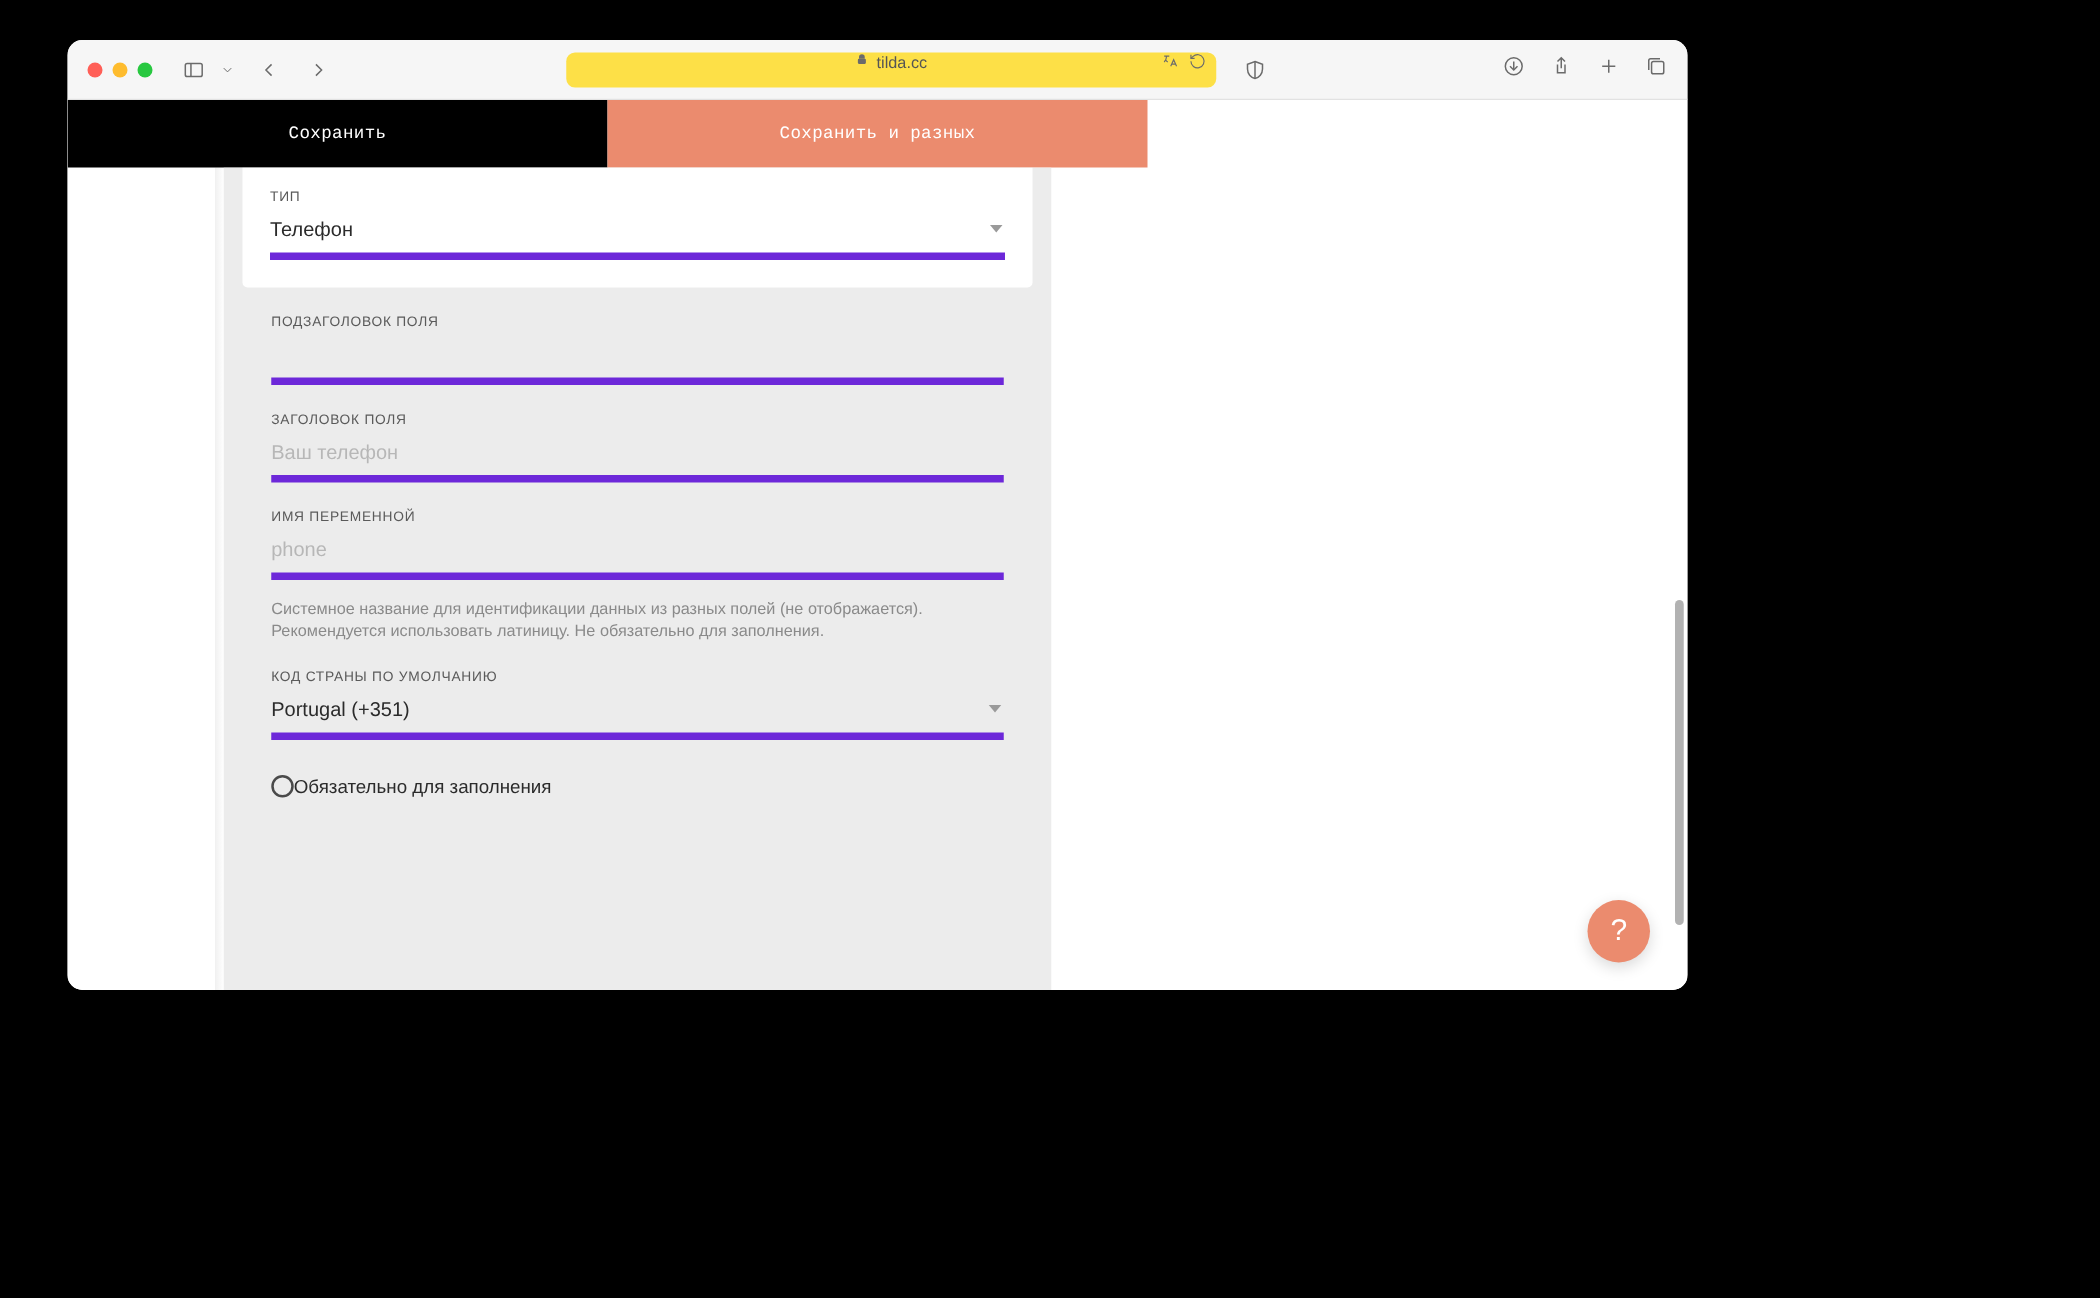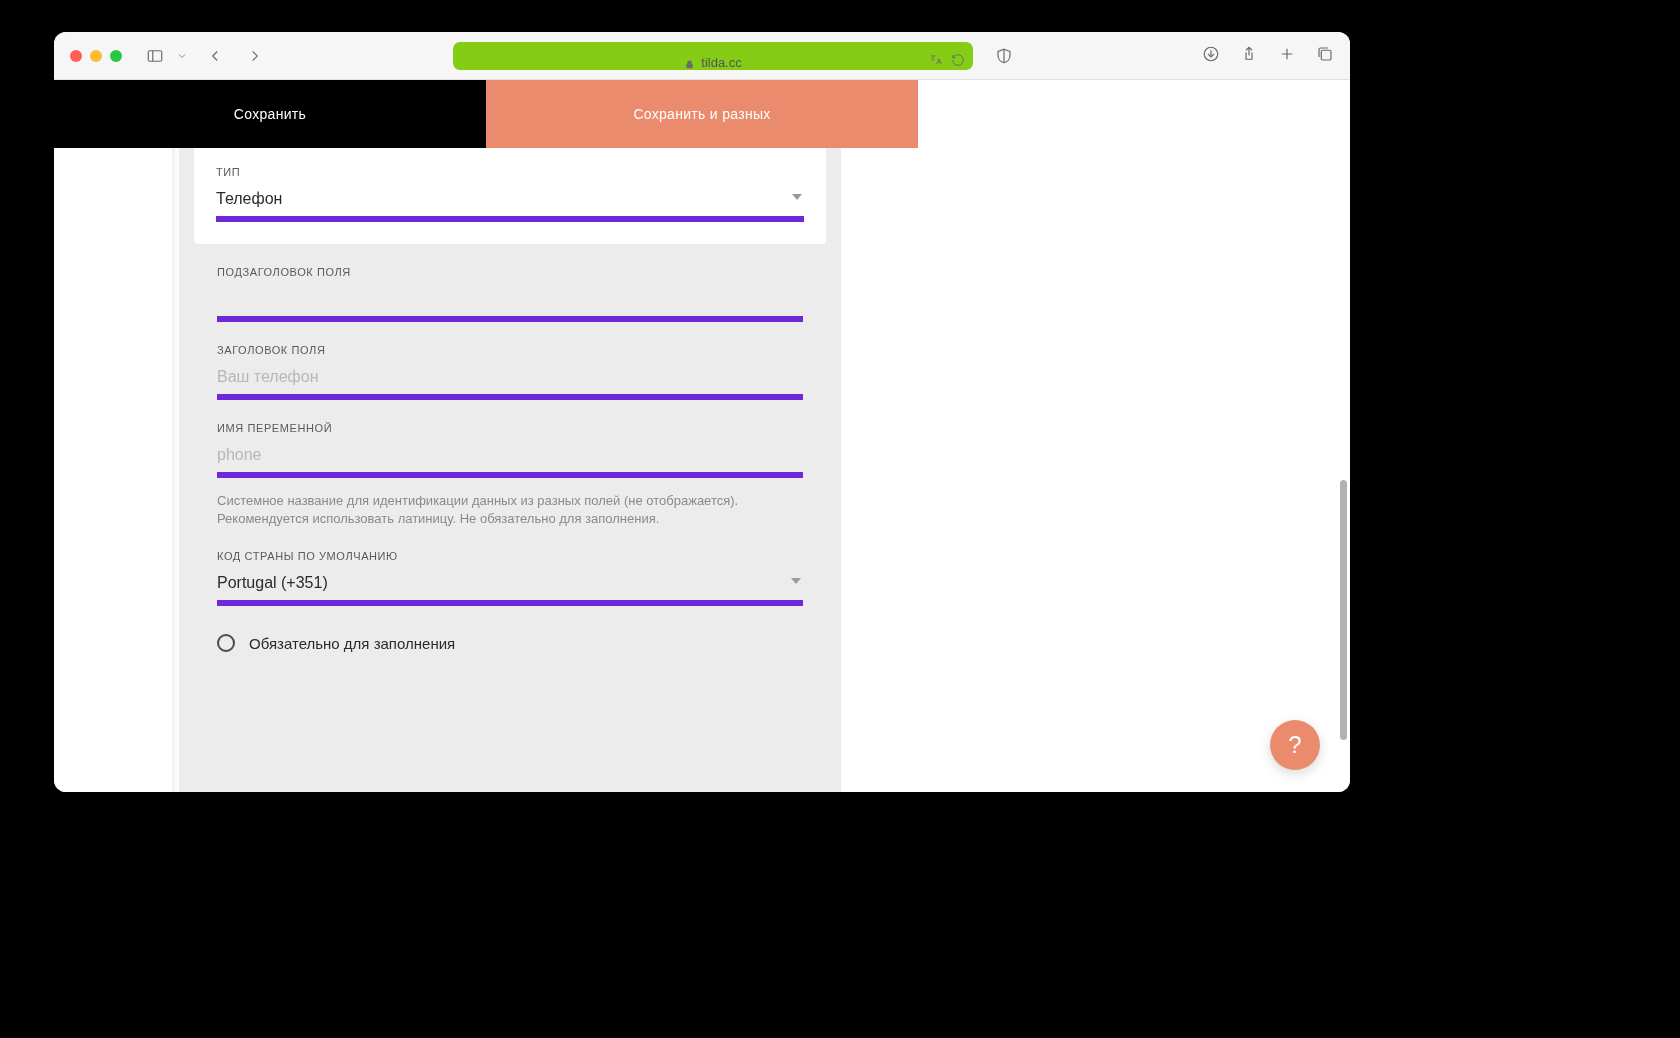--- a/index.html
+++ b/index.html
@@ -50,24 +50,24 @@
       align-items: center;
       justify-content: center;
       color: #666;
       font-size: 15px;
     }
     .toolbar-icon svg { width: 18px; height: 18px; stroke: #6b6b6b; fill: none; stroke-width:1.6; }
     .nav-arrows { display:flex; gap:18px; margin-left:6px; margin-right: auto; }
     .address-bar {
       flex: 0 0 520px;
       height: 28px;
-      background: #84cc16;
+      background: #fde047;
       border-radius: 7px;
       display: flex;
-      align-items: flex-end;
+      align-items: flex-start;
       justify-content: center;
       position: relative;
       color: #555;
       font-size: 13px;
     }
     .address-bar .lock {
       margin-right: 6px;
       display: inline-flex;
     }
     .address-bar .lock svg { width:11px; height:11px; fill:#6b6b6b; }
@@ -88,22 +88,23 @@
 
     
     .content {
       position: relative;
       height: calc(100% - 48px);
       overflow: hidden;
       background: #fff;
     }
     .action-bar {
       display: flex;
-      height: 68px;
+      height: 54px;
       width: 864px;
+      font-family: Liberation Mono, monospace;
     }
     .action-bar .btn {
       flex: 1;
       display: flex;
       align-items: center;
       justify-content: center;
       font-size: 14px;
       letter-spacing: 0.3px;
       cursor: pointer;
     }
@@ -193,21 +194,20 @@
     }
     .help-text {
       font-size: 13px;
       color: #8a8a8a;
       line-height: 1.4;
       margin-top: 14px;
     }
     .checkbox-row {
       display: flex;
       align-items: center;
-      gap: 14px;
       padding: 28px 38px 40px 38px;
     }
     .checkbox-circle {
       width: 18px;
       height: 18px;
       border: 2px solid #4a4a4a;
       border-radius: 50%;
     }
     .checkbox-label {
       font-size: 15px;

